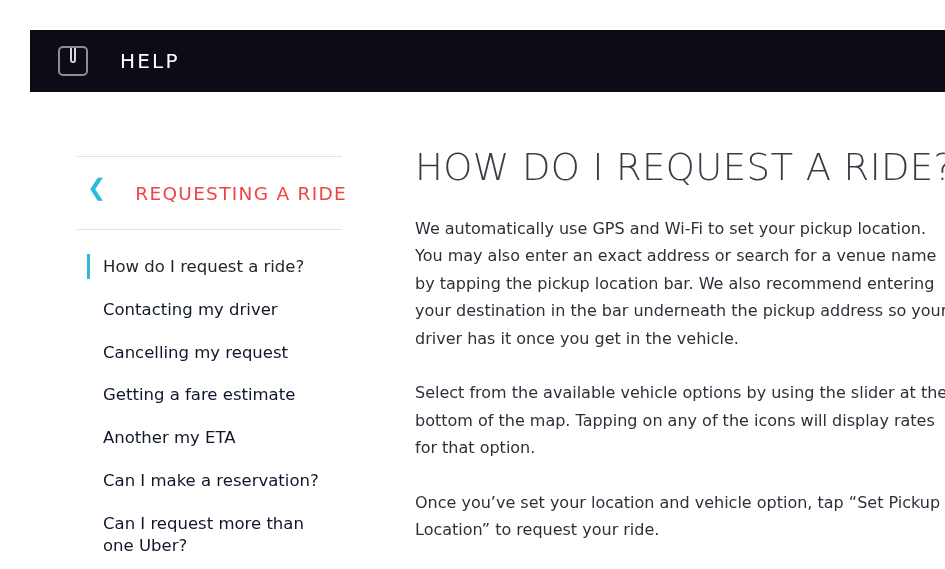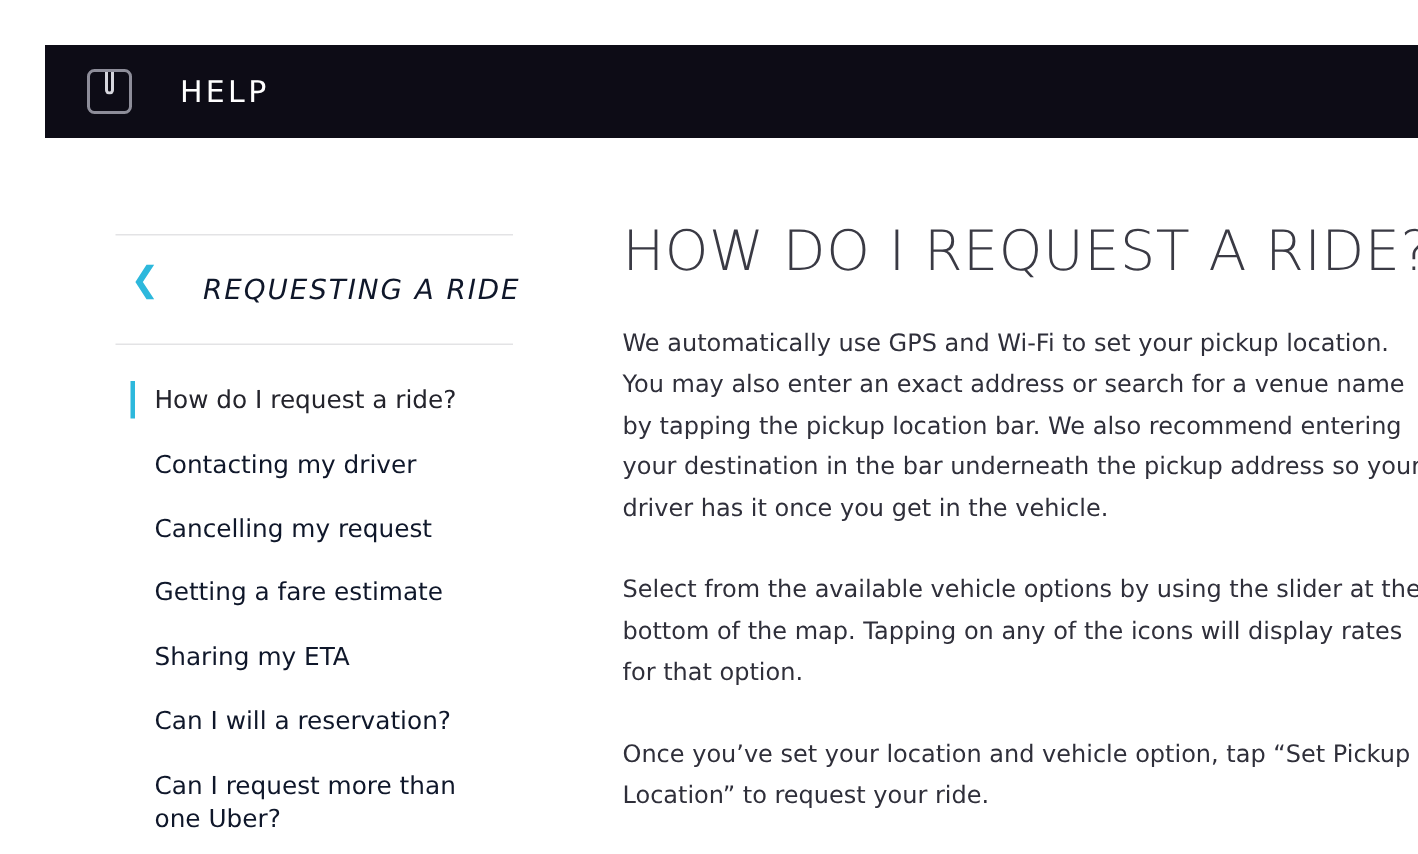--- a/index.html
+++ b/index.html
@@ -70,23 +70,22 @@
     font-size:23px;
     line-height:1;
     font-weight:700;
     flex:0 0 auto;
     margin-top:-2px;
   }
   .side-head-label {
     margin-left:19px;
     font-size:18.5px;
     letter-spacing:1.3px;
-    color:#0f172a;
+    color:#ef4444;
     white-space:nowrap;
-    font-style:italic;
   }
   .nav { margin-top:26px; }
   .nav-item {
     position:relative;
     font-size:16.5px;
     color:#0f172a;
     line-height:1.35;
     padding-left:16px;
     padding-right:40px;
     margin-bottom:20.5px;
@@ -145,22 +144,22 @@
       <span class="side-head-label">REQUESTING A RIDE</span>
     </div>
 
     <div class="side-rule"></div>
 
     <div class="nav">
       <div class="nav-item active">How do I request a ride?</div>
       <div class="nav-item">Contacting my driver</div>
       <div class="nav-item">Cancelling my request</div>
       <div class="nav-item">Getting a fare estimate</div>
-      <div class="nav-item">Sharing my ETA</div>
-      <div class="nav-item">Can I will a reservation?</div>
+      <div class="nav-item">Another my ETA</div>
+      <div class="nav-item">Can I make a reservation?</div>
       <div class="nav-item">Can I request more than one Uber?</div>
       <div class="nav-item">Another underneath question</div>
     </div>
   </div>
 
   <div class="content">
     <h1 class="doc-title">HOW DO I REQUEST A RIDE?</h1>
     <p class="para">We automatically use GPS and Wi-Fi to set your pickup location. You may also enter an exact address or search for a venue name by tapping the pickup location bar. We also recommend entering your destination in the bar underneath the pickup address so your driver has it once you get in the vehicle.</p>
     <p class="para">Select from the available vehicle options by using the slider at the bottom of the map. Tapping on any of the icons will display rates for that option.</p>
     <p class="para">Once you’ve set your location and vehicle option, tap “Set Pickup Location” to request your ride.</p>

